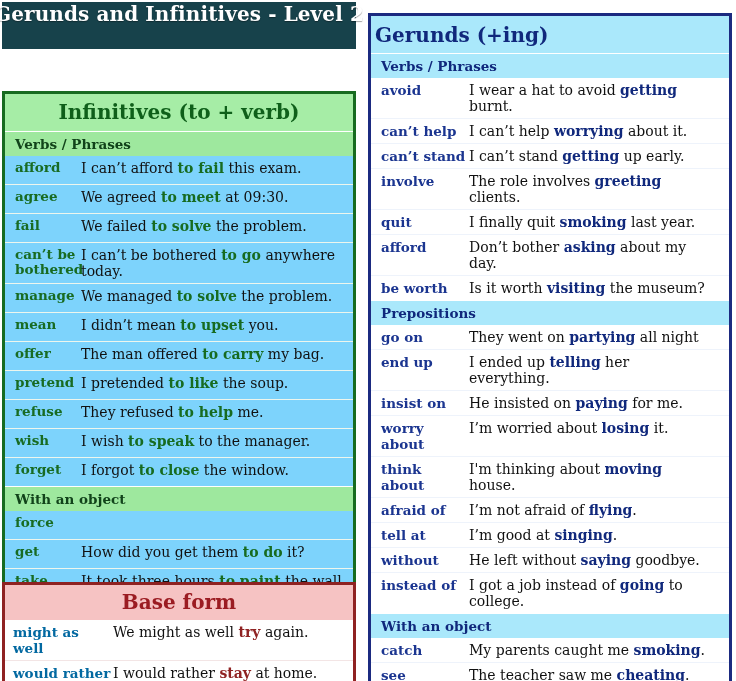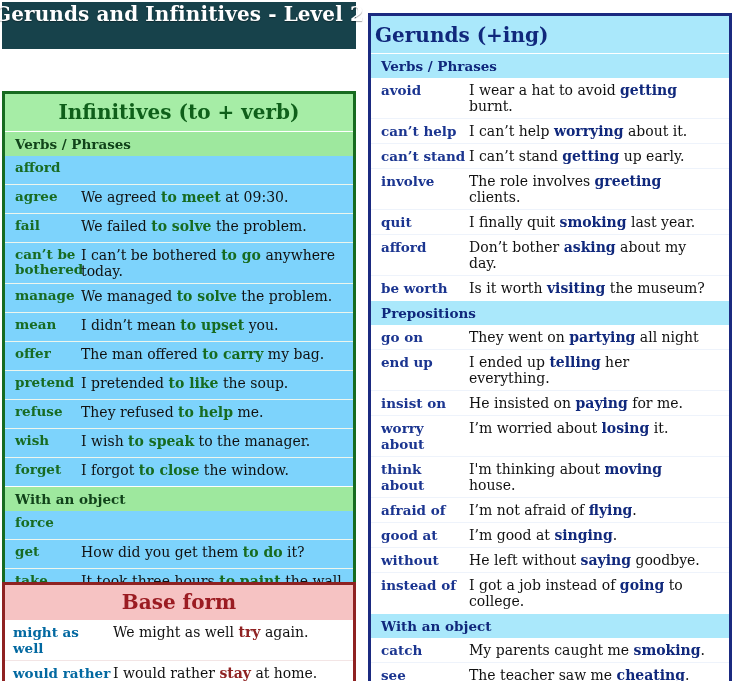--- a/index.html
+++ b/index.html
@@ -217,20 +217,21 @@
       <span class="title-bar-text">Gerunds and Infinitives - Level 2</span>
     </div>
 
     <div class="panel-green">
       <div class="panel-title">Infinitives (to + verb)</div>
       <div id="infinitives-body">
           <div class="band-green">Verbs / Phrases</div>
           <div class="rows-green">
             <div class="row">
               <div class="cell-verb">afford</div>
+              <div class="cell-ex">I can’t afford <b>to fail</b> this exam.</div>
             </div>
             <div class="row">
               <div class="cell-verb">agree</div>
               <div class="cell-ex">We agreed <b>to meet</b> at 09:30.</div>
             </div>
             <div class="row">
               <div class="cell-verb">fail</div>
               <div class="cell-ex">We failed <b>to solve</b> the problem.</div>
             </div>
             <div class="row">
@@ -354,21 +355,21 @@
             </div>
             <div class="row">
               <div class="cell-verb">think about</div>
               <div class="cell-ex">I'm thinking about <b>moving</b> house.</div>
             </div>
             <div class="row">
               <div class="cell-verb">afraid of</div>
               <div class="cell-ex">I’m not afraid of <b>flying</b>.</div>
             </div>
             <div class="row">
-              <div class="cell-verb">good at</div>
+              <div class="cell-verb">tell at</div>
               <div class="cell-ex">I’m good at <b>singing</b>.</div>
             </div>
             <div class="row">
               <div class="cell-verb">without</div>
               <div class="cell-ex">He left without <b>saying</b> goodbye.</div>
             </div>
             <div class="row">
               <div class="cell-verb">instead of</div>
               <div class="cell-ex">I got a job instead of <b>going</b> to college.</div>
             </div>

